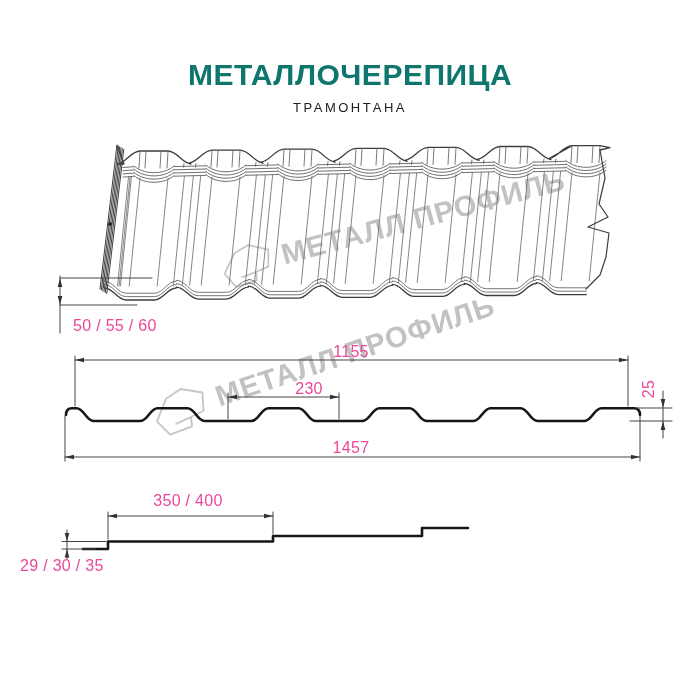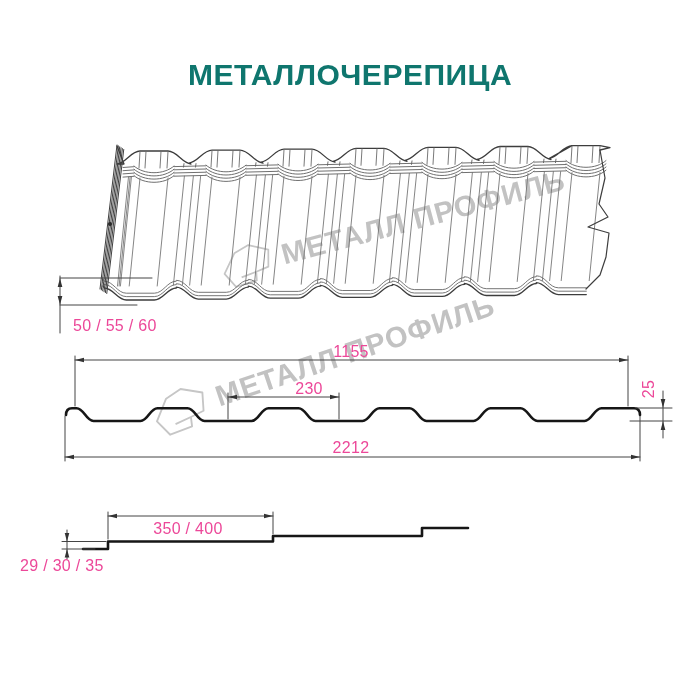--- a/index.html
+++ b/index.html
@@ -64,23 +64,24 @@
       <path d="M663,421 L660.7,430 L665.3,430 Z" fill="#333"></path>
       <path d="M83,549 L108,549 L108,541.5 L273,541.5 L273,536 L422,536 L422,528 L468,528" fill="none" stroke="#161616" stroke-width="2.6" stroke-linecap="round" stroke-linejoin="round"></path>
       <path d="M108,512 L108,539 M273,512 L273,534 M108,516 L273,516 M62,541.5 L106,541.5 M62,549 L95,549 M67,530 L67,559" fill="none" stroke="#454545" stroke-width="1" stroke-linecap="round" stroke-linejoin="round"></path>
       <path d="M108,516 L117,513.7 L117,518.3 Z" fill="#333"></path>
       <path d="M273,516 L264,513.7 L264,518.3 Z" fill="#333"></path>
       <path d="M67,541.5 L64.7,533 L69.3,533 Z" fill="#333"></path>
       <path d="M67,549 L64.7,557.5 L69.3,557.5 Z" fill="#333"></path>
     </svg>
 
   <div class="title">МЕТАЛЛОЧЕРЕПИЦА</div>
+  <div class="subtitle">ТРАМОНТАНА</div>
 
   <div class="dim" style="left:73px;top:317px;">50 / 55 / 60</div>
 
   <div class="dim center" style="left:351px;top:343px;">1155</div>
   <div class="dim center" style="left:281px;top:380px;margin-left:28px;">230</div>
   <div class="dim rot" style="left:649px;top:389px;">25</div>
-  <div class="dim center" style="left:351px;top:439px;">2212</div>
+  <div class="dim center" style="left:351px;top:439px;">1457</div>
 
-  <div class="dim center" style="left:188px;top:492px;margin-top:28px;">350 / 400</div>
+  <div class="dim center" style="left:188px;top:492px;">350 / 400</div>
   <div class="dim" style="left:20px;top:557px;">29 / 30 / 35</div>
 </div>
 
 </body></html>

